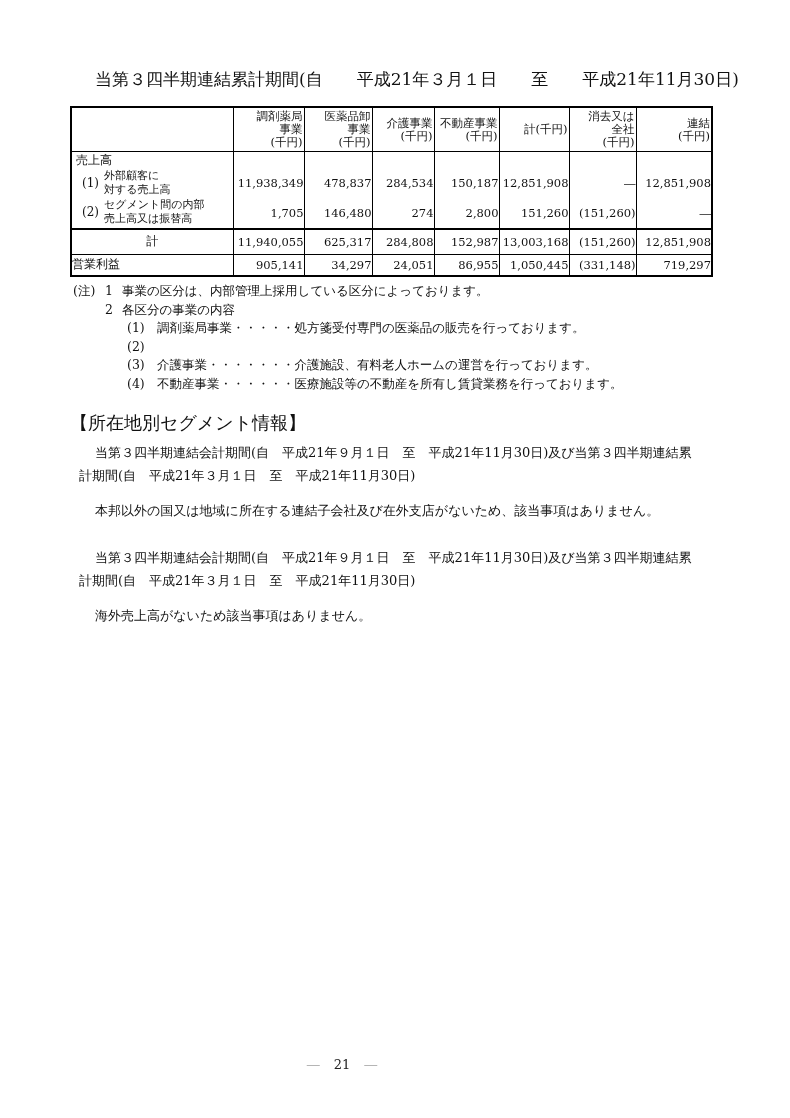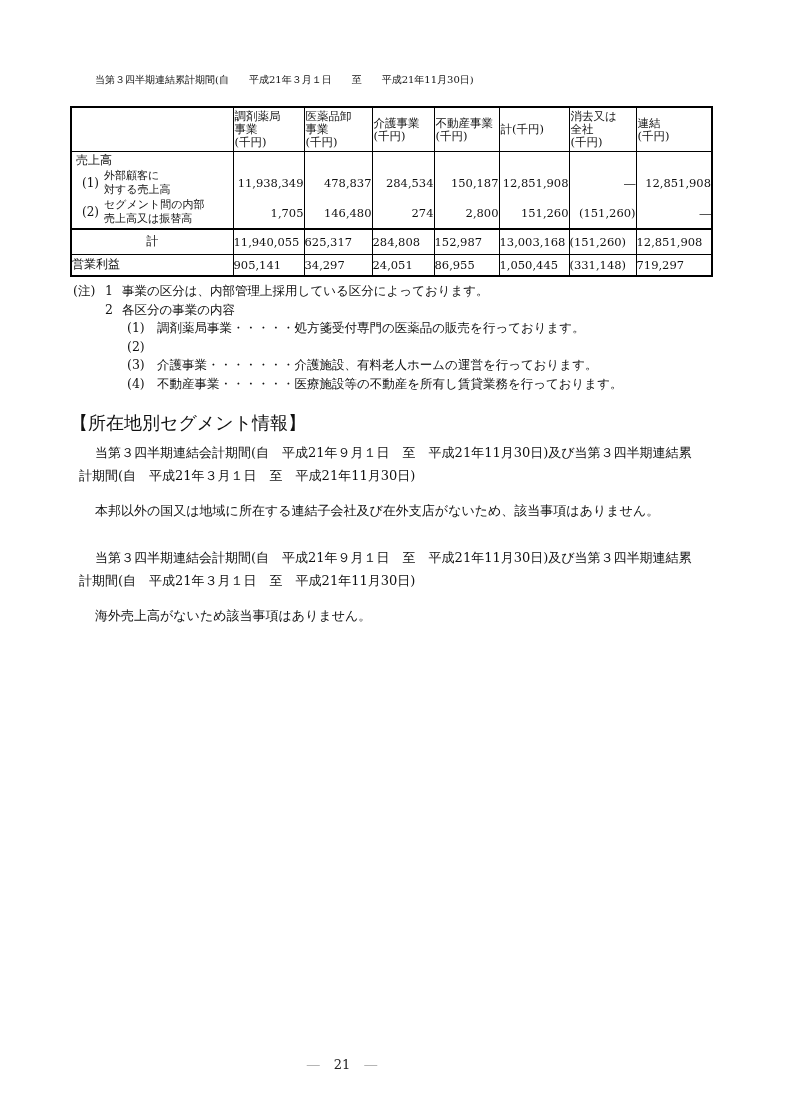--- a/index.html
+++ b/index.html
@@ -7,36 +7,36 @@
   body {
     width: 790px; height: 1118px;
     background: #ffffff;
     color: #111111;
     font-family: "DejaVu Serif", "Liberation Serif", serif;
     position: relative;
     overflow: hidden;
   }
   .page { position: absolute; inset: 0; padding: 72px 70px 0 70px; }
 
-  .title { margin-left: 25px; font-size: 10px; line-height: 15px; white-space: nowrap; }
+  .title { margin-left: 25px; font-size: 17px; line-height: 15px; white-space: nowrap; }
 
   
   table.seg {
     border-collapse: collapse;
     table-layout: fixed;
     width: 641px;
     margin-top: 19px;
     border: 2px solid #000;
   }
   table.seg th, table.seg td { border: 1px solid #000; padding: 0; }
   table.seg th {
     font-weight: normal; font-size: 11.5px; line-height: 13px;
-    text-align: left; vertical-align: middle; height: 44px; padding: 2px 1px;
-  }
-  td.num { font-size: 11.5px; padding-right: 5px; }
+    text-align: right; vertical-align: middle; height: 44px; padding: 2px 1px;
+  }
+  td.num { font-size: 11.5px; text-align: right; padding-right: 5px; }
 
   tr.sales td { height: 76px; vertical-align: top; border-bottom: 2px solid #000; }
   tr.total td { height: 25px; border-bottom: 1.5px solid #000; }
   tr.op td    { height: 22px; }
 
   .label-cell { font-size: 12px; }
   .uriage { height: 16px; line-height: 16px; padding-left: 4px; }
   .subrow { display: flex; height: 29px; align-items: center; }
   .subrow .no { width: 22px; margin-left: 10px; flex: none; font-size: 12px; }
   .sublines { line-height: 14px; font-size: 11px; }

